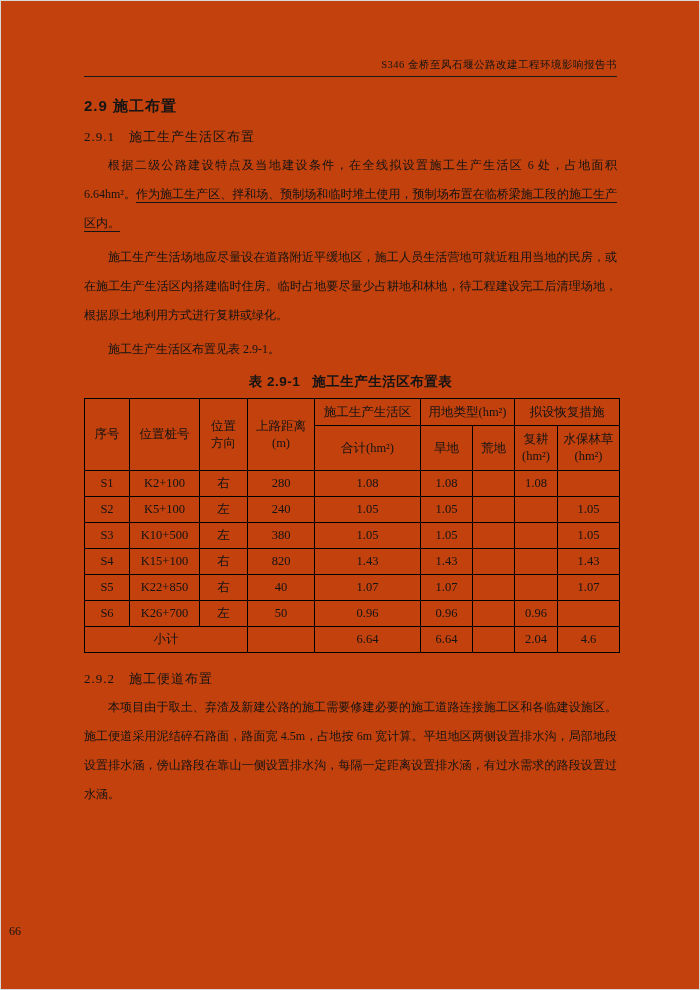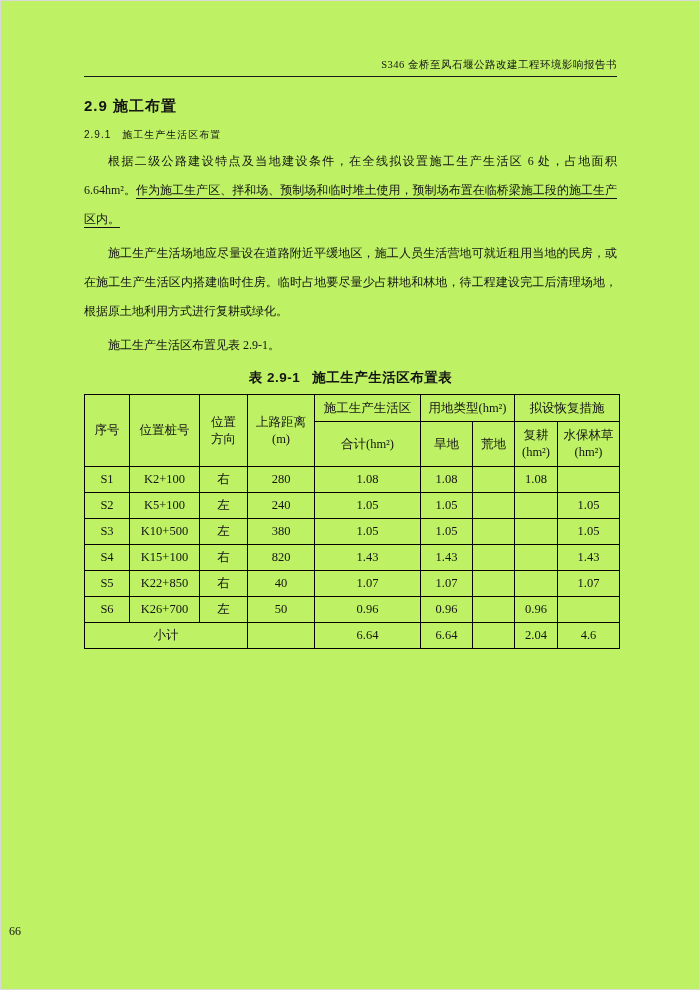--- a/index.html
+++ b/index.html
@@ -1,34 +1,34 @@
 <!DOCTYPE html>
 <html><head>
 <meta charset="utf-8">
 <style>
   html,body { margin:0; padding:0; background:#e8e8e8; }
   .page {
-    position:relative; width:700px; height:990px; background:#bef264;
+    position:relative; width:700px; height:990px; background:#c2410c;
     margin:0 auto; box-sizing:border-box; border:1px solid #d9d9d9;
     font-family:"Liberation Serif", serif; color:#141414;
     overflow:hidden;
   }
   .running-header {
     margin:0 82px 0 83px; padding-top:57px; padding-bottom:4px;
     text-align:right; font-size:10.5px; letter-spacing:0.5px;
     border-bottom:1.5px solid #1a1a1a;
   }
   .content { margin:0 82px 0 83px; }
   .h-major {
     font-family:"Liberation Sans", sans-serif; font-weight:700;
     font-size:15px; margin:20px 0 7px 0; letter-spacing:1px;
   }
   .h-minor {
-    font-family:Liberation Sans, sans-serif; font-weight:400;
-    font-size:10px; margin:12px 0 0 0; letter-spacing:1px;
+    font-family:Liberation Serif, serif; font-weight:400;
+    font-size:13px; margin:12px 0 0 0; letter-spacing:1px;
   }
   p.body {
     font-size:12px; line-height:29px; text-align:justify;
     text-indent:2em; margin:5px 0 0 0;
   }
   .u { text-decoration:underline; text-underline-offset:4px; text-decoration-thickness:1px; }
   .table-title {
     text-align:center; font-family:"Liberation Sans", sans-serif;
     font-weight:700; font-size:13.5px; margin:9px 0 7px 0; letter-spacing:0.5px;
   }
@@ -180,20 +180,22 @@
           <td></td>
           <td>6.64</td>
           <td>6.64</td>
           <td></td>
           <td>2.04</td>
           <td>4.6</td>
         </tr>
       </tbody>
     </table>
 
-
+    <div class="h-minor" style="margin-top:17px;">2.9.2　施工便道布置</div>
+
+    <p class="body">本项目由于取土、弃渣及新建公路的施工需要修建必要的施工道路连接施工区和各临建设施区。施工便道采用泥结碎石路面，路面宽 4.5m，占地按 6m 宽计算。平坦地区两侧设置排水沟，局部地段设置排水涵，傍山路段在靠山一侧设置排水沟，每隔一定距离设置排水涵，有过水需求的路段设置过水涵。</p>
 
 
   </div>
 
   <div class="page-footer">66</div>
 
 </div>
 
 </body></html>

